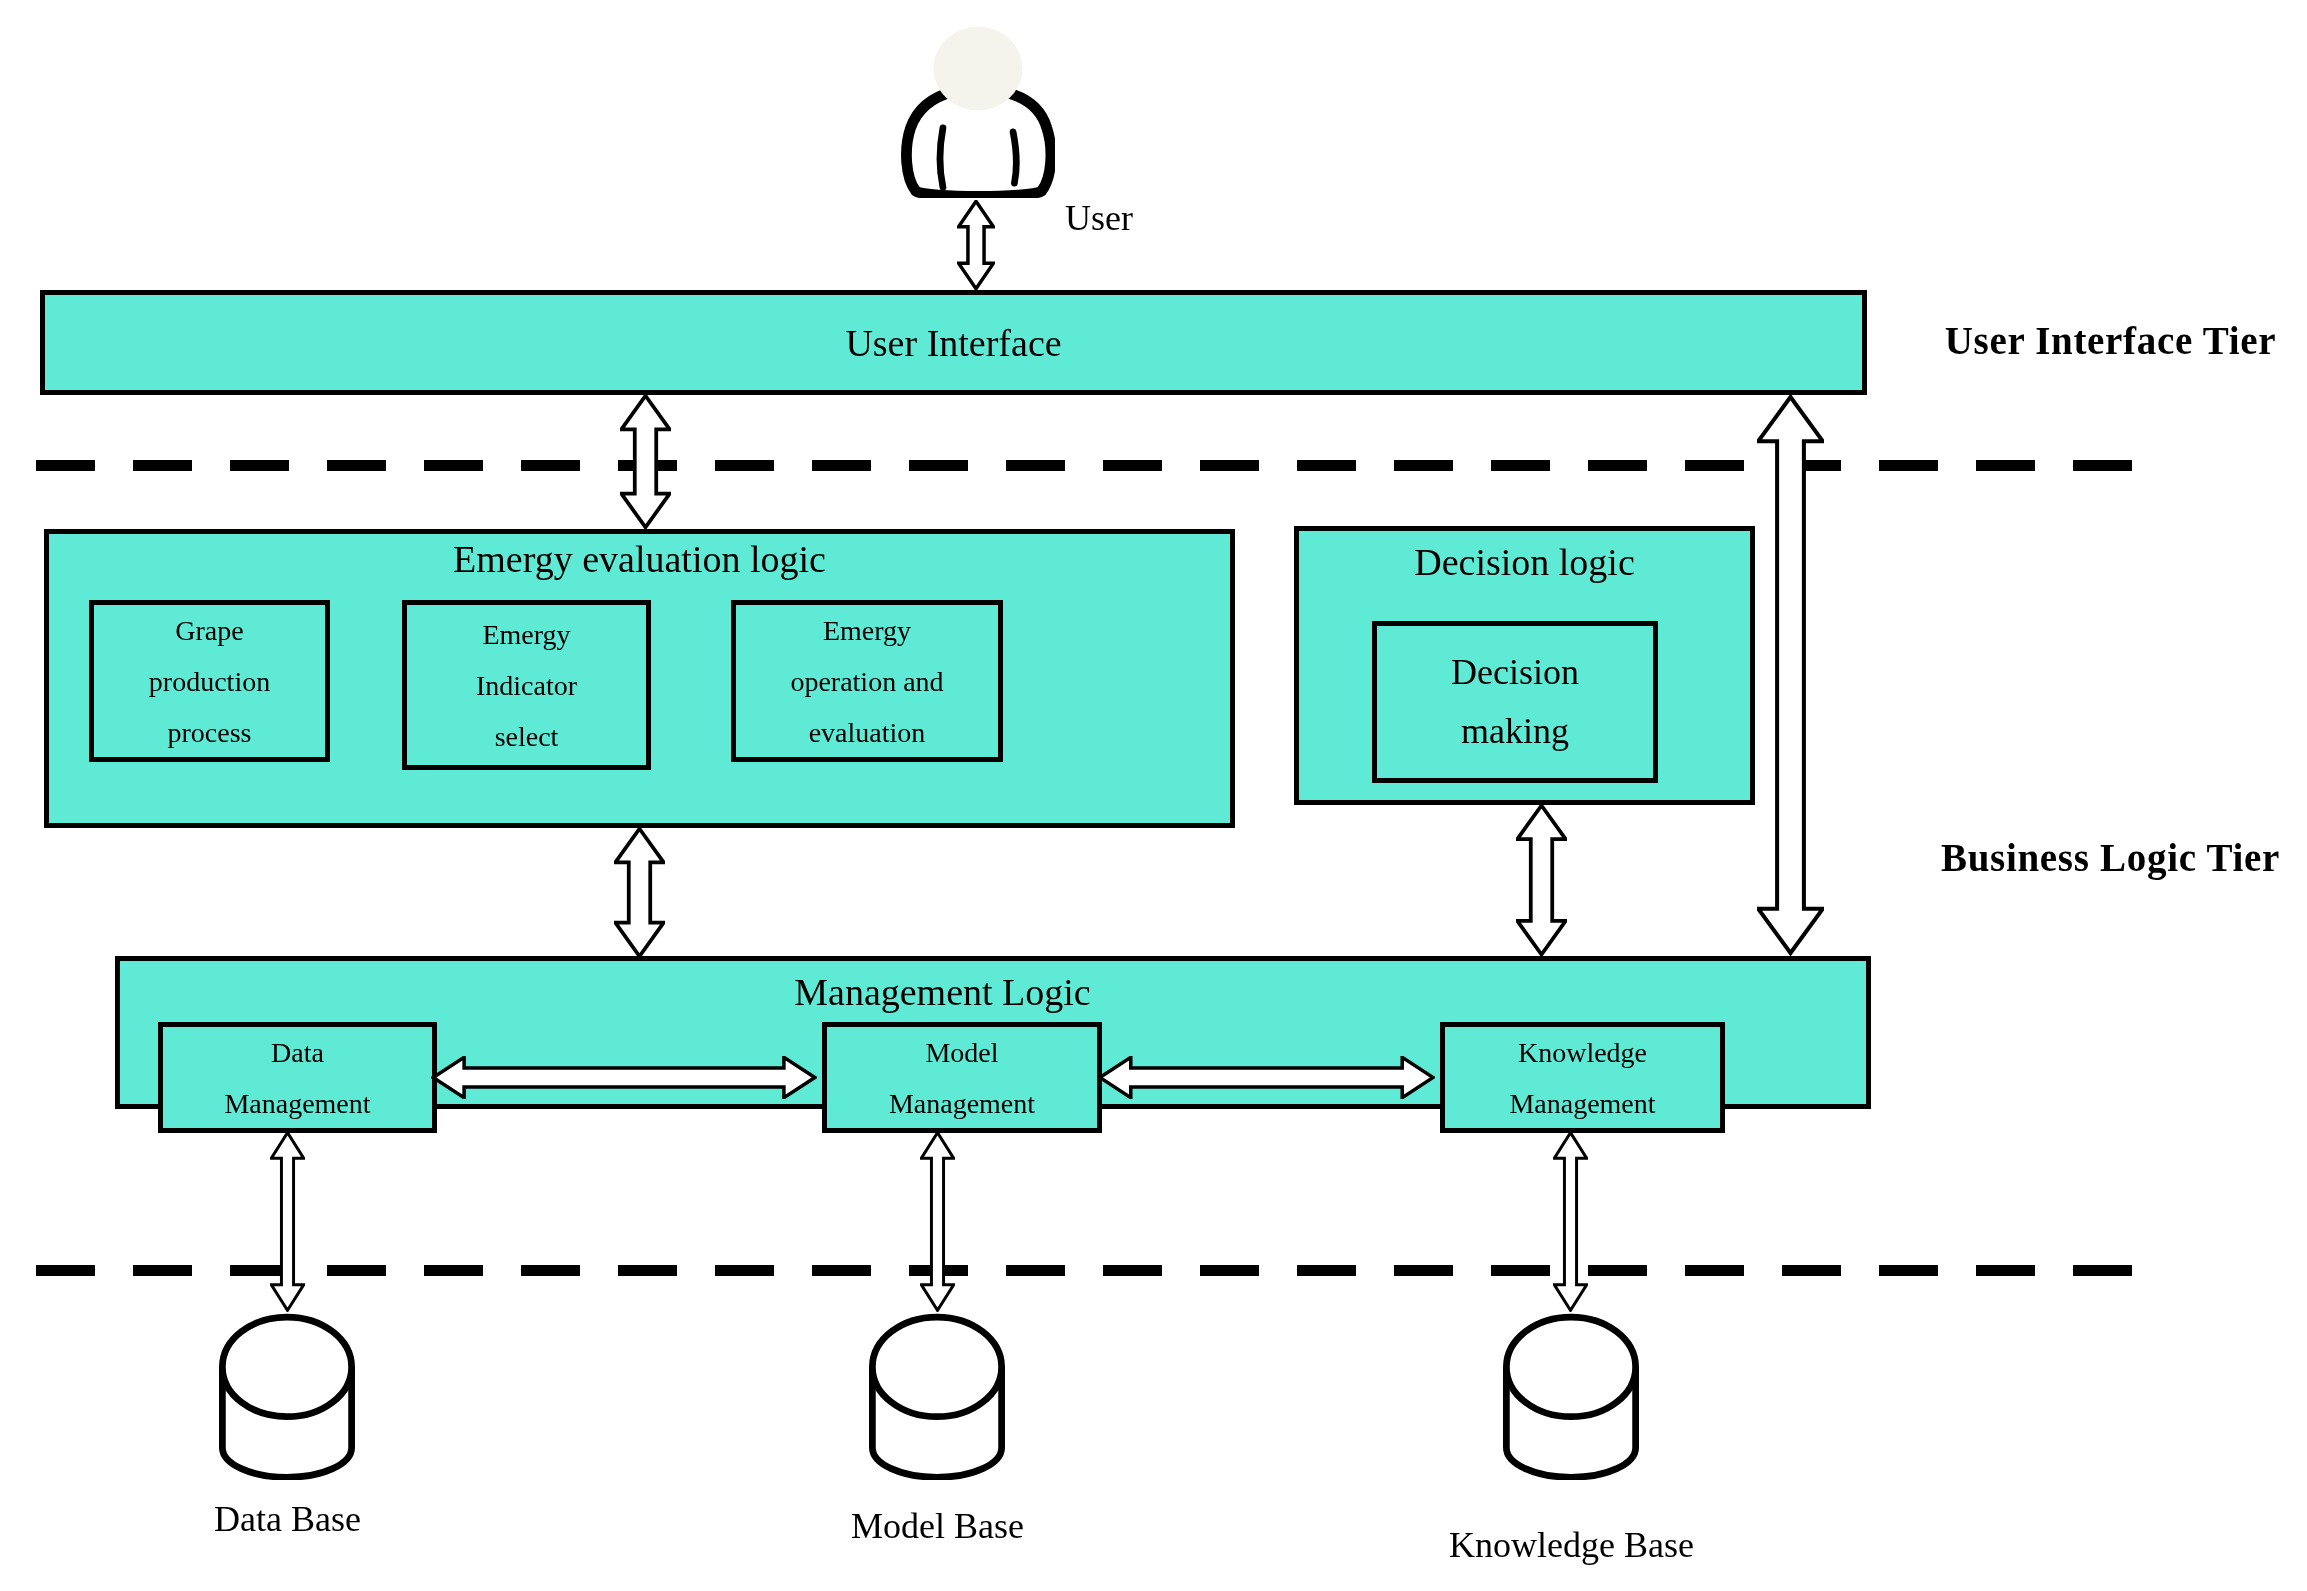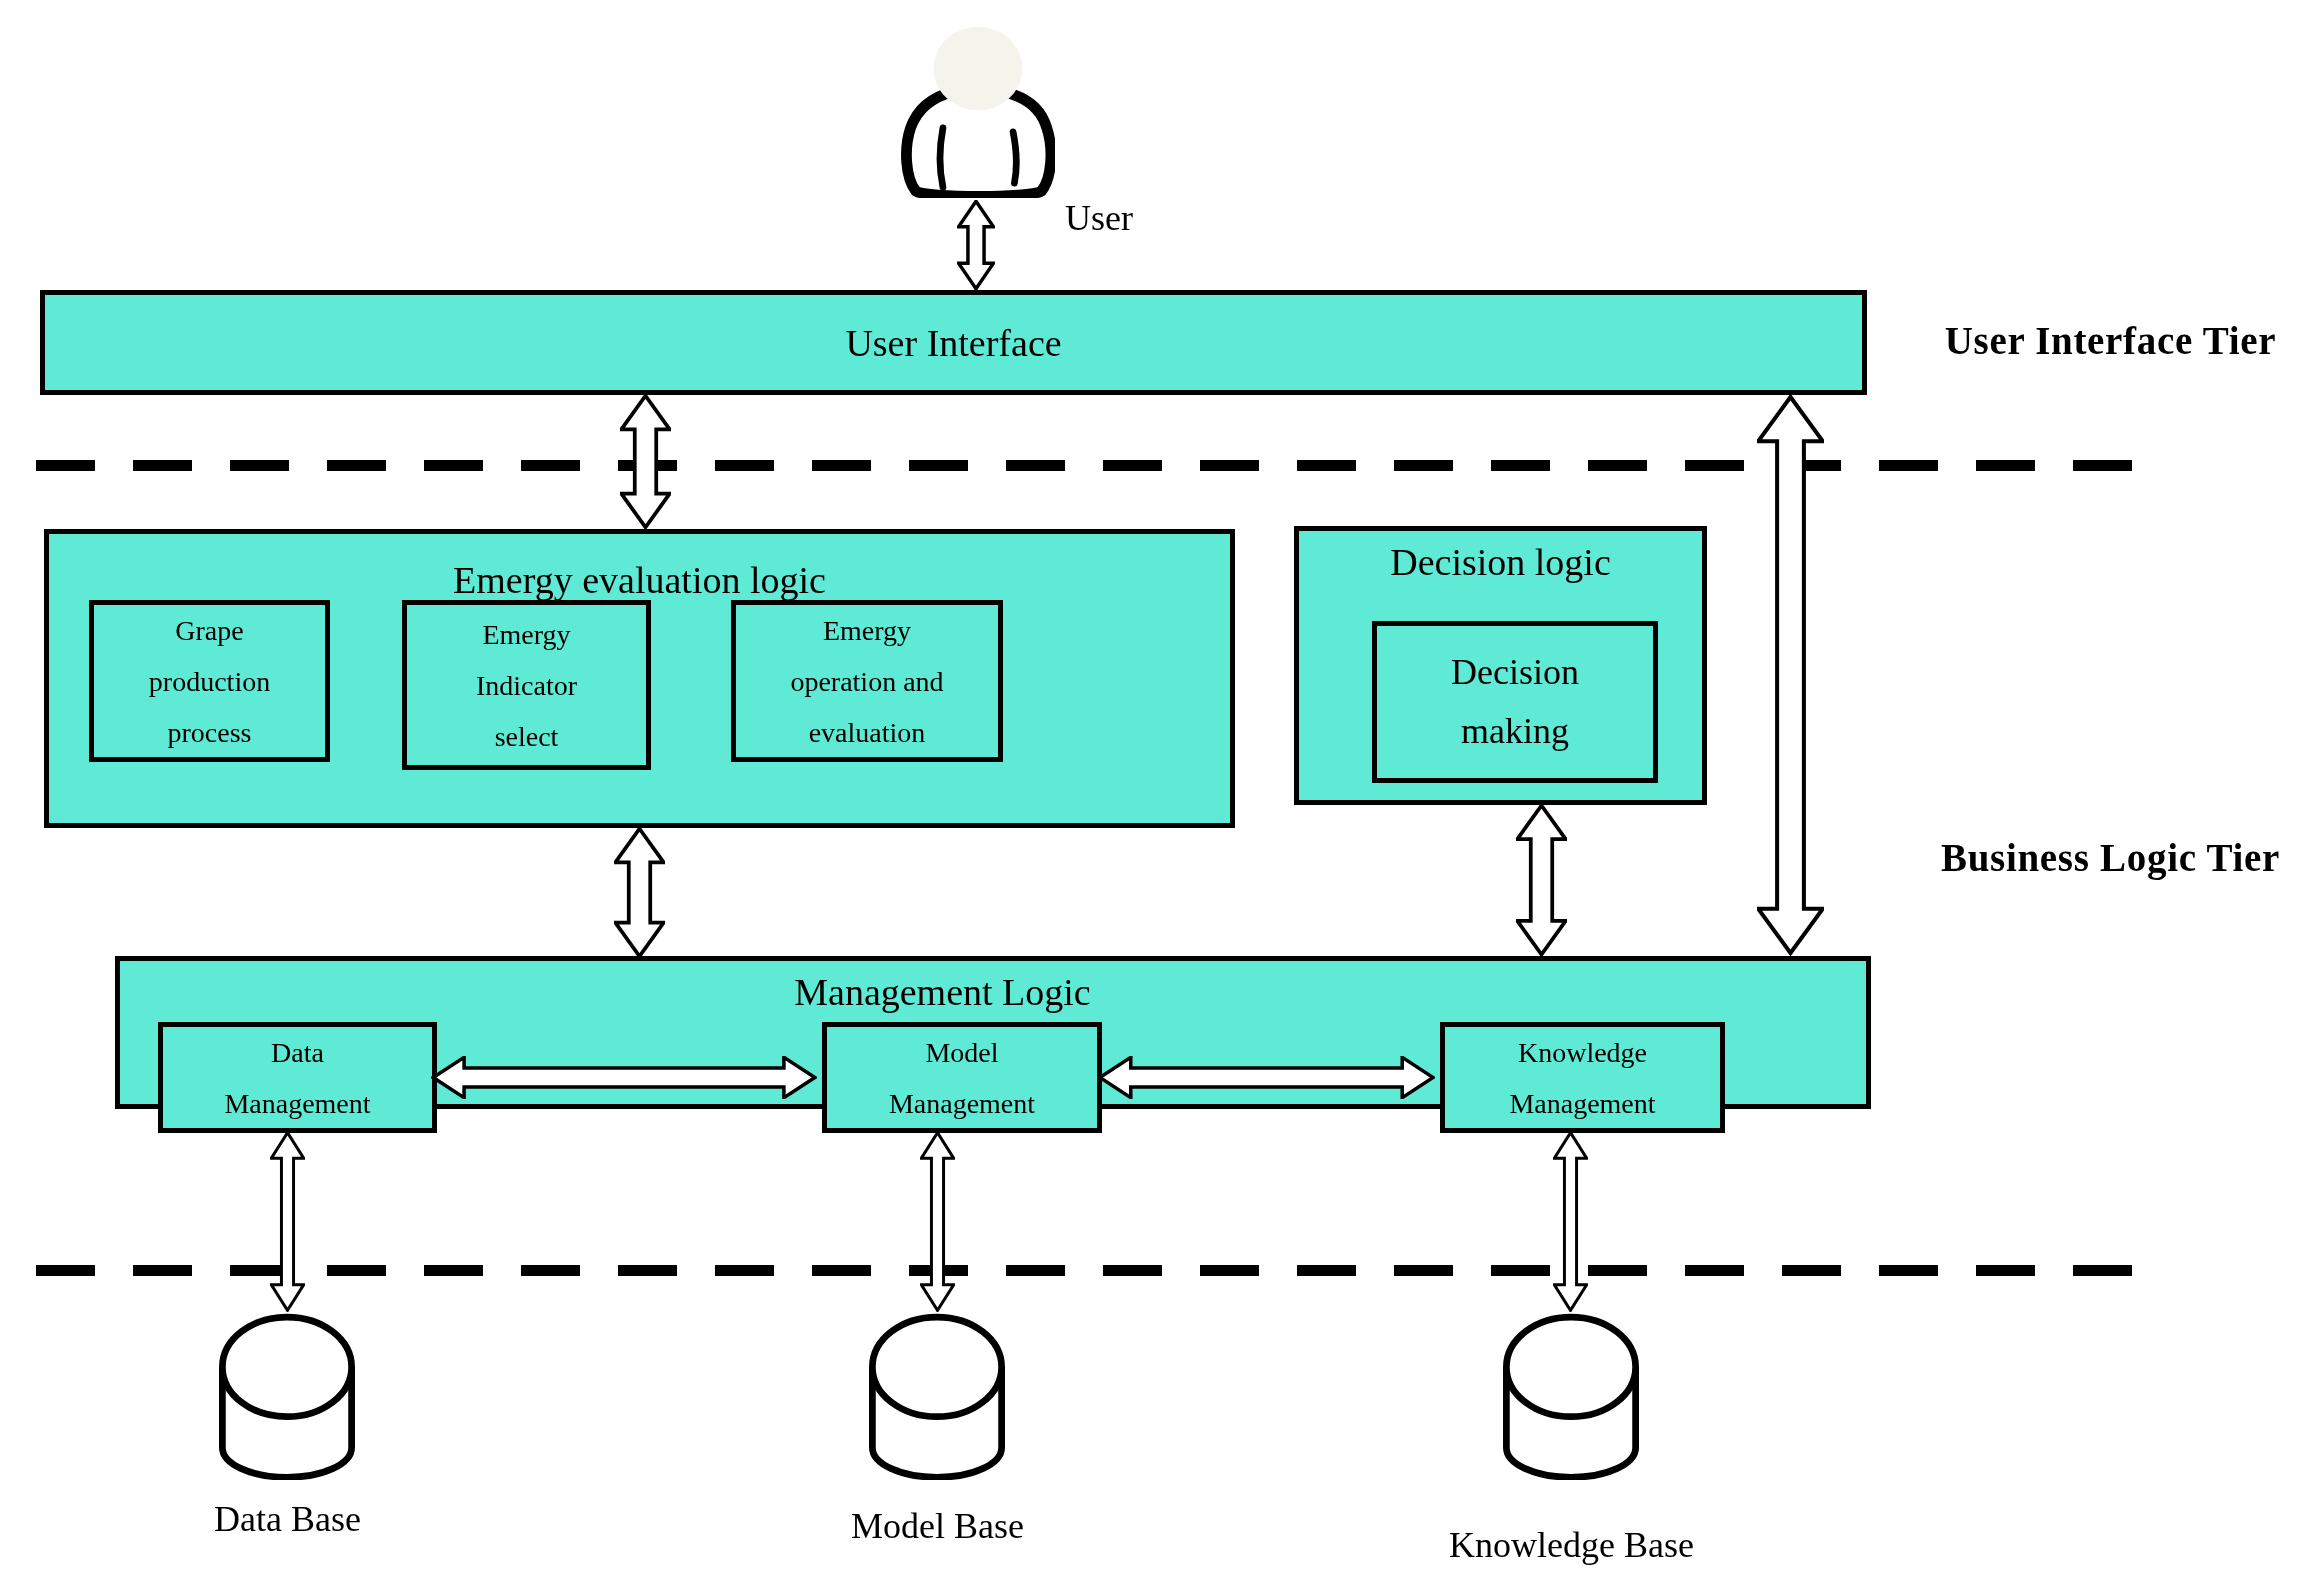--- a/index.html
+++ b/index.html
@@ -68,42 +68,42 @@
 <div class="canvas">
 
   <div class="dashed-line" style="left:36px;top:460px;width:2109px;"></div>
   <div class="dashed-line" style="left:36px;top:1265px;width:2109px;"></div>
 
   <div class="box single-line" style="left:40px;top:290px;width:1827px;height:105px;">
     <span>User Interface</span>
   </div>
 
   <div class="box" style="left:44px;top:529px;width:1191px;height:299px;">
-    <div class="box-title" style="top:24px;">Emergy evaluation logic</div>
+    <div class="box-title" style="top:3px;">Emergy evaluation logic</div>
 
     <div class="box center-col" style="left:40px;top:66px;width:241px;height:162px;">
       <span class="cell-label">Grape</span>
       <span class="cell-label">production</span>
       <span class="cell-label">process</span>
     </div>
 
     <div class="box center-col" style="left:353px;top:66px;width:249px;height:170px;">
       <span class="cell-label">Emergy</span>
       <span class="cell-label">Indicator</span>
       <span class="cell-label">select</span>
     </div>
 
     <div class="box center-col" style="left:682px;top:66px;width:272px;height:162px;">
       <span class="cell-label">Emergy</span>
       <span class="cell-label">operation and</span>
       <span class="cell-label">evaluation</span>
     </div>
   </div>
 
-  <div class="box" style="left:1294px;top:526px;width:413px;height:279px;">
+  <div class="box" style="left:1294px;top:526px;width:461px;height:279px;">
     <div class="box-title" style="top:9.4px;">Decision logic</div>
     <div class="box center-col" style="left:73px;top:90px;width:286px;height:162px;">
       <span class="cell-label-wide">Decision</span>
       <span class="cell-label-wide">making</span>
     </div>
   </div>
 
   <div class="box" style="left:115px;top:956px;width:1756px;height:153px;">
     <div class="box-title" style="top:9.4px;width:1645px;left:0;right:auto;">Management Logic</div>
 

